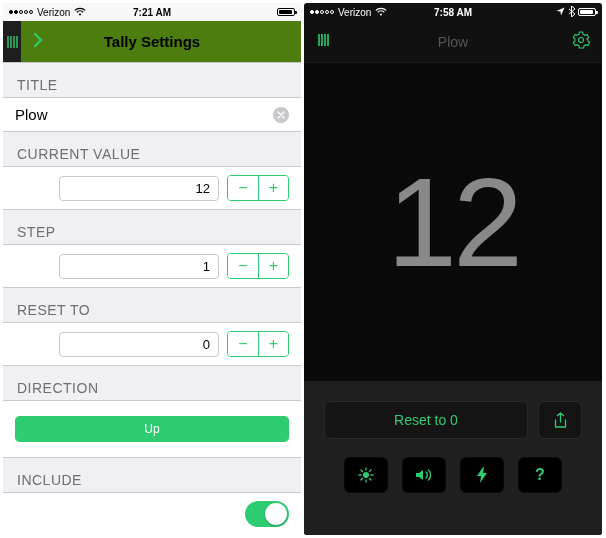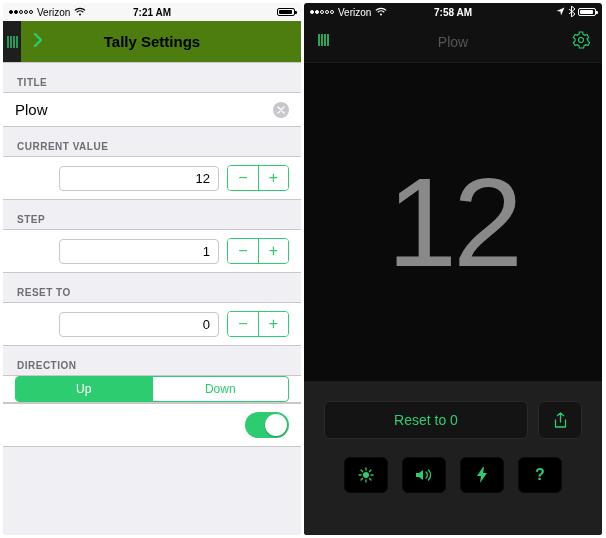--- a/index.html
+++ b/index.html
@@ -68,25 +68,24 @@
   .left-nav .title {
     position: absolute;
     left: 50%;
     transform: translateX(-50%);
     font-size: 15px;
     font-weight: 700;
     color: #000;
   }
 
   .section-label {
-    font-size: 10px;
+    font-size: 14px;
     letter-spacing: .5px;
     color: #6d6d72;
     padding: 14px 14px 4px;
-    font-weight: bold;
   }
   .row {
     background: #fff;
     border-top: 1px solid #c8c7cc;
     border-bottom: 1px solid #c8c7cc;
     display: flex;
     align-items: center;
     padding: 8px 12px;
     font-size: 14px;
     color: #000;
@@ -145,21 +144,21 @@
     display:flex;align-items:center;justify-content:center;
     color:#2ecc71;
   }
   .seg .sel { background:#2ecc71; color:#fff; }
   .seg div + div { border-left:1px solid #2ecc71; }
 
   .toggle {
     width:44px;height:26px;border-radius:13px;background:#2ecc71;position:relative;margin-left:auto;
   }
   .toggle::after { content:"";position:absolute;right:2px;top:2px;width:22px;height:22px;border-radius:50%;background:#fff;box-shadow:0 1px 2px rgba(0,0,0,.3);}
-  .seg-wrap { background:#fff;border-top:1px solid #c8c7cc;border-bottom:1px solid #c8c7cc;padding:0 0;}
+  .seg-wrap { background:#fff;border-top:1px solid #c8c7cc;border-bottom:1px solid #c8c7cc;padding:15px 0;}
 
   
   .right { background: #111; }
   .right .status-bar { color: #fff; }
   .right .status-bar .dot { border:1px solid #fff; }
   .right .status-bar .dot.on { background:#fff; }
 
   .right-nav {
     height: 42px;
     display:flex;
@@ -293,24 +292,24 @@
         <div class="stepper">
           <button>−</button>
           <button>+</button>
         </div>
       </div>
 
       <div class="section-label">DIRECTION</div>
       <div class="seg-wrap">
         <div class="seg">
           <div class="sel">Up</div>
-          <div>Down</div>
         </div>
       </div>
 
+      <div class="section-label">INCLUDE</div>
       <div class="row">
         <div class="toggle"></div>
       </div>
     </div>
   </div>
 
   <div class="phone right">
     <div class="status-bar">
       <span class="dots">
         <span class="dot on"></span>

